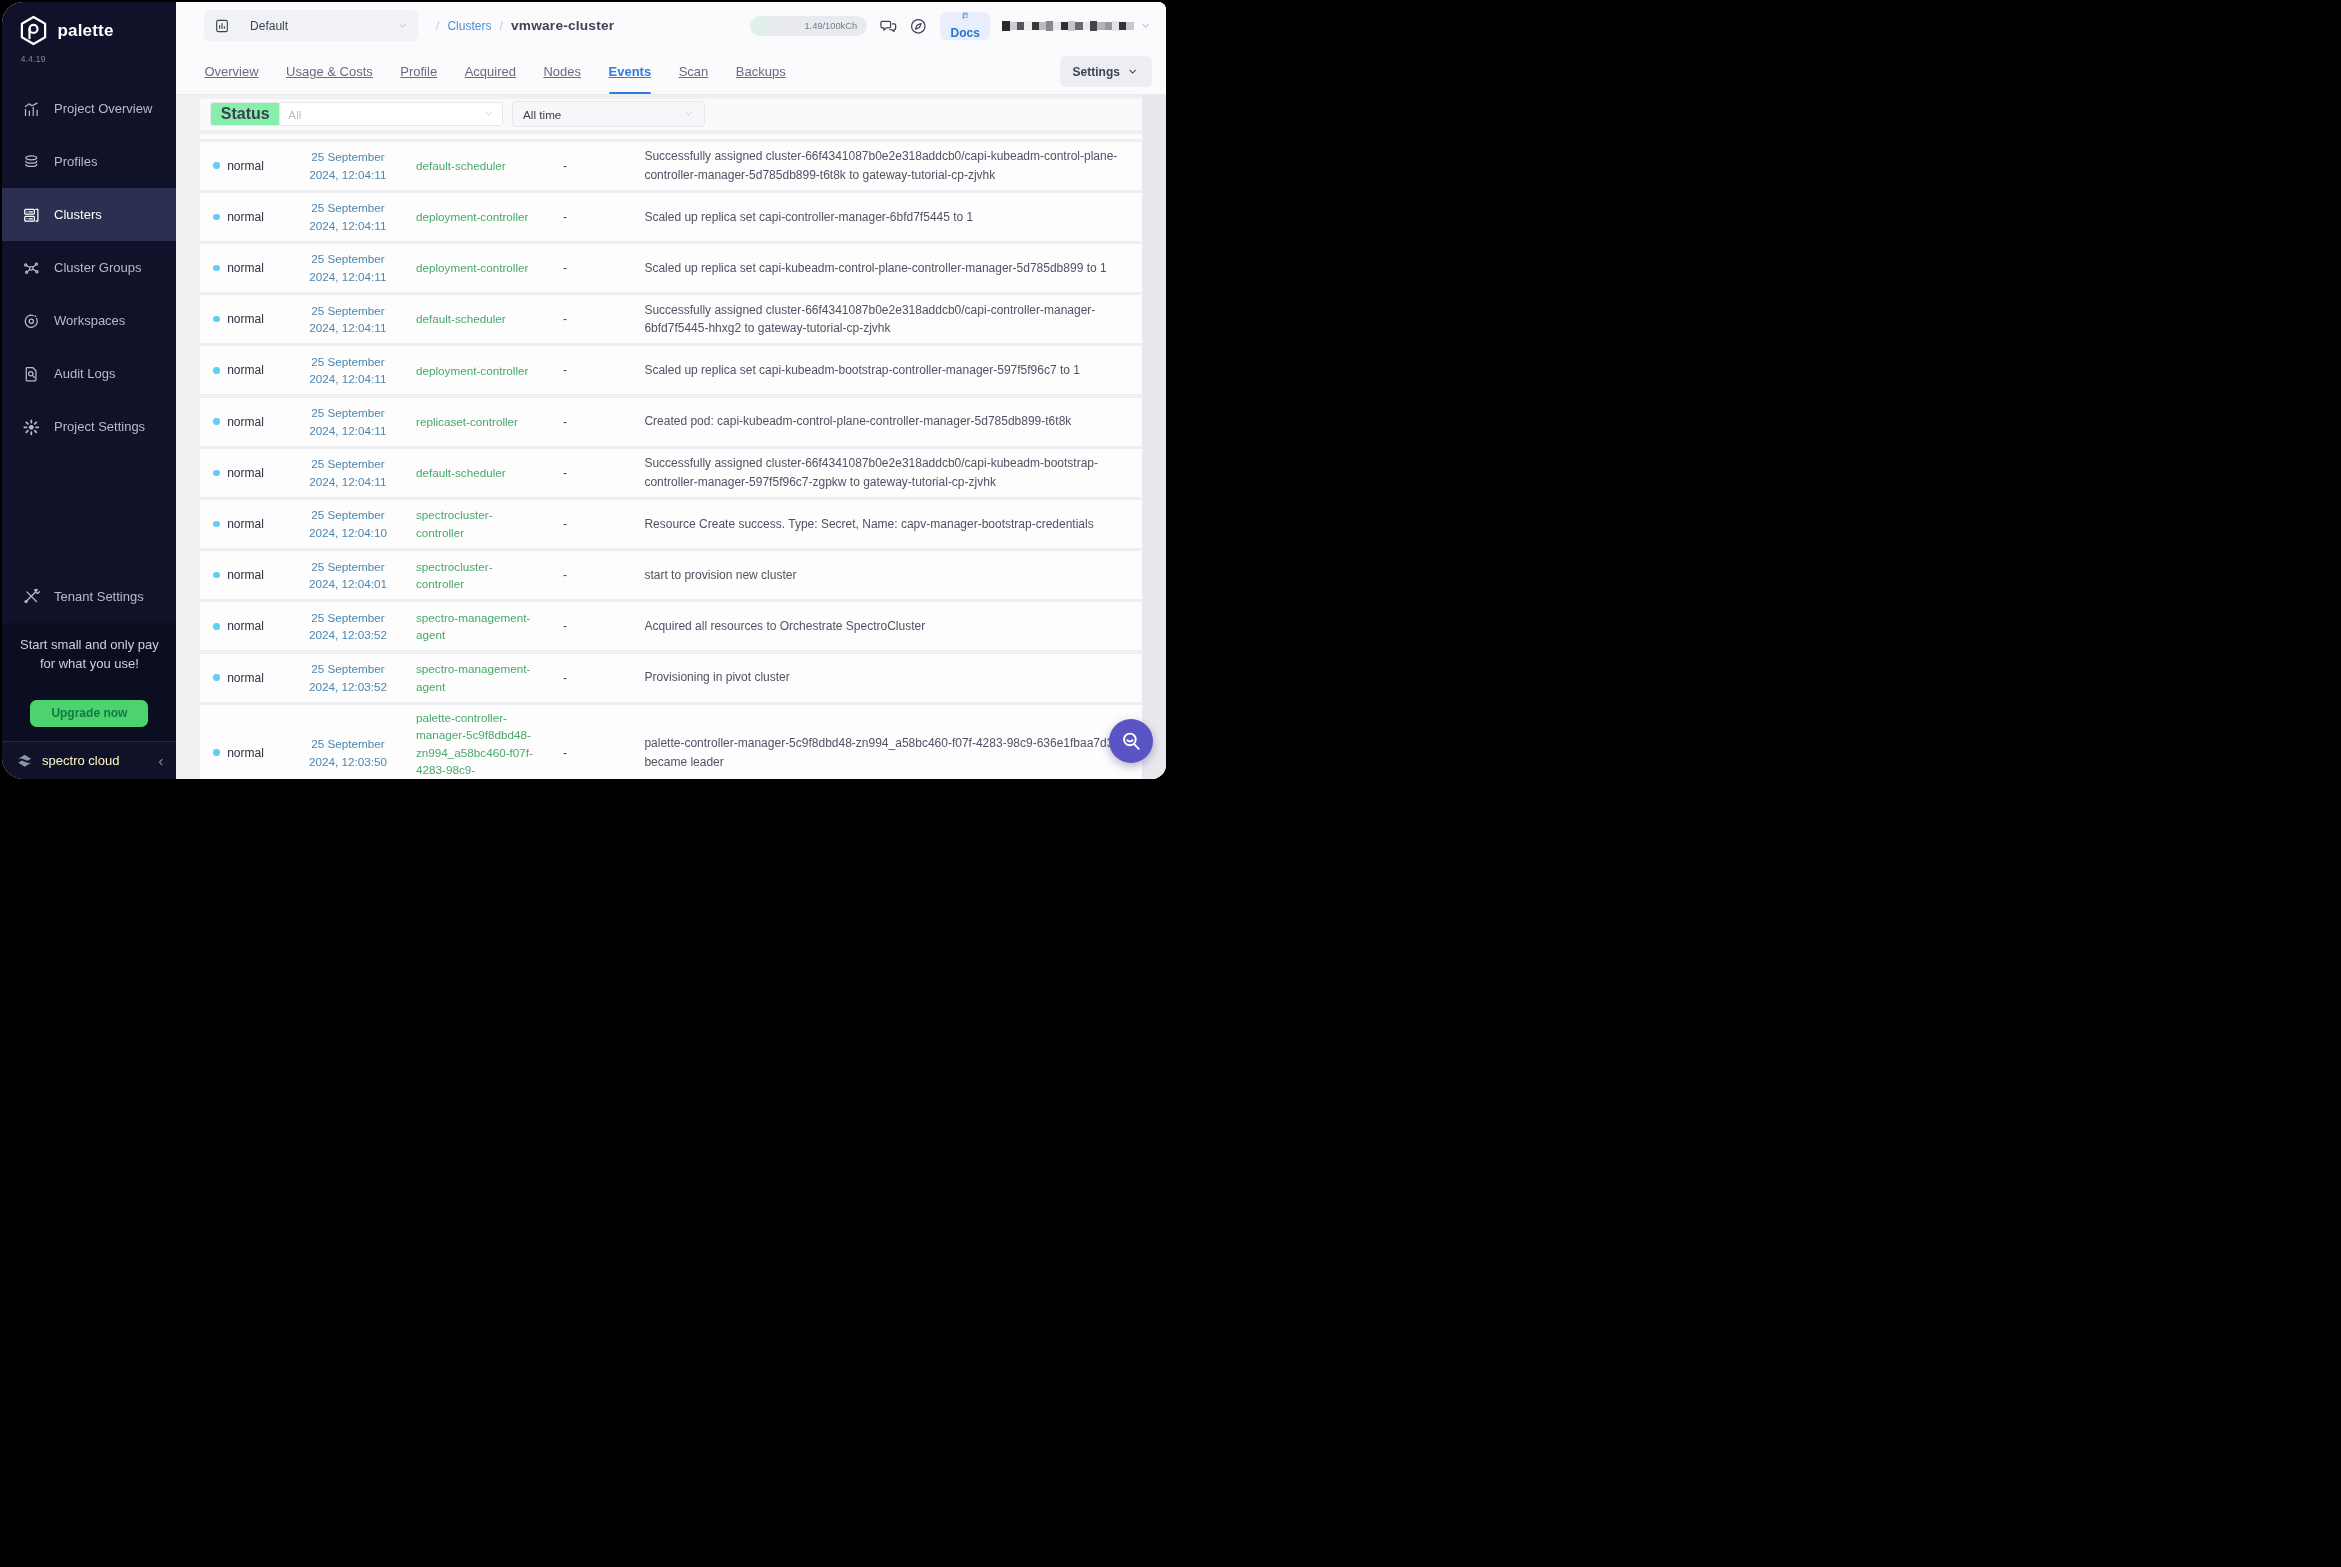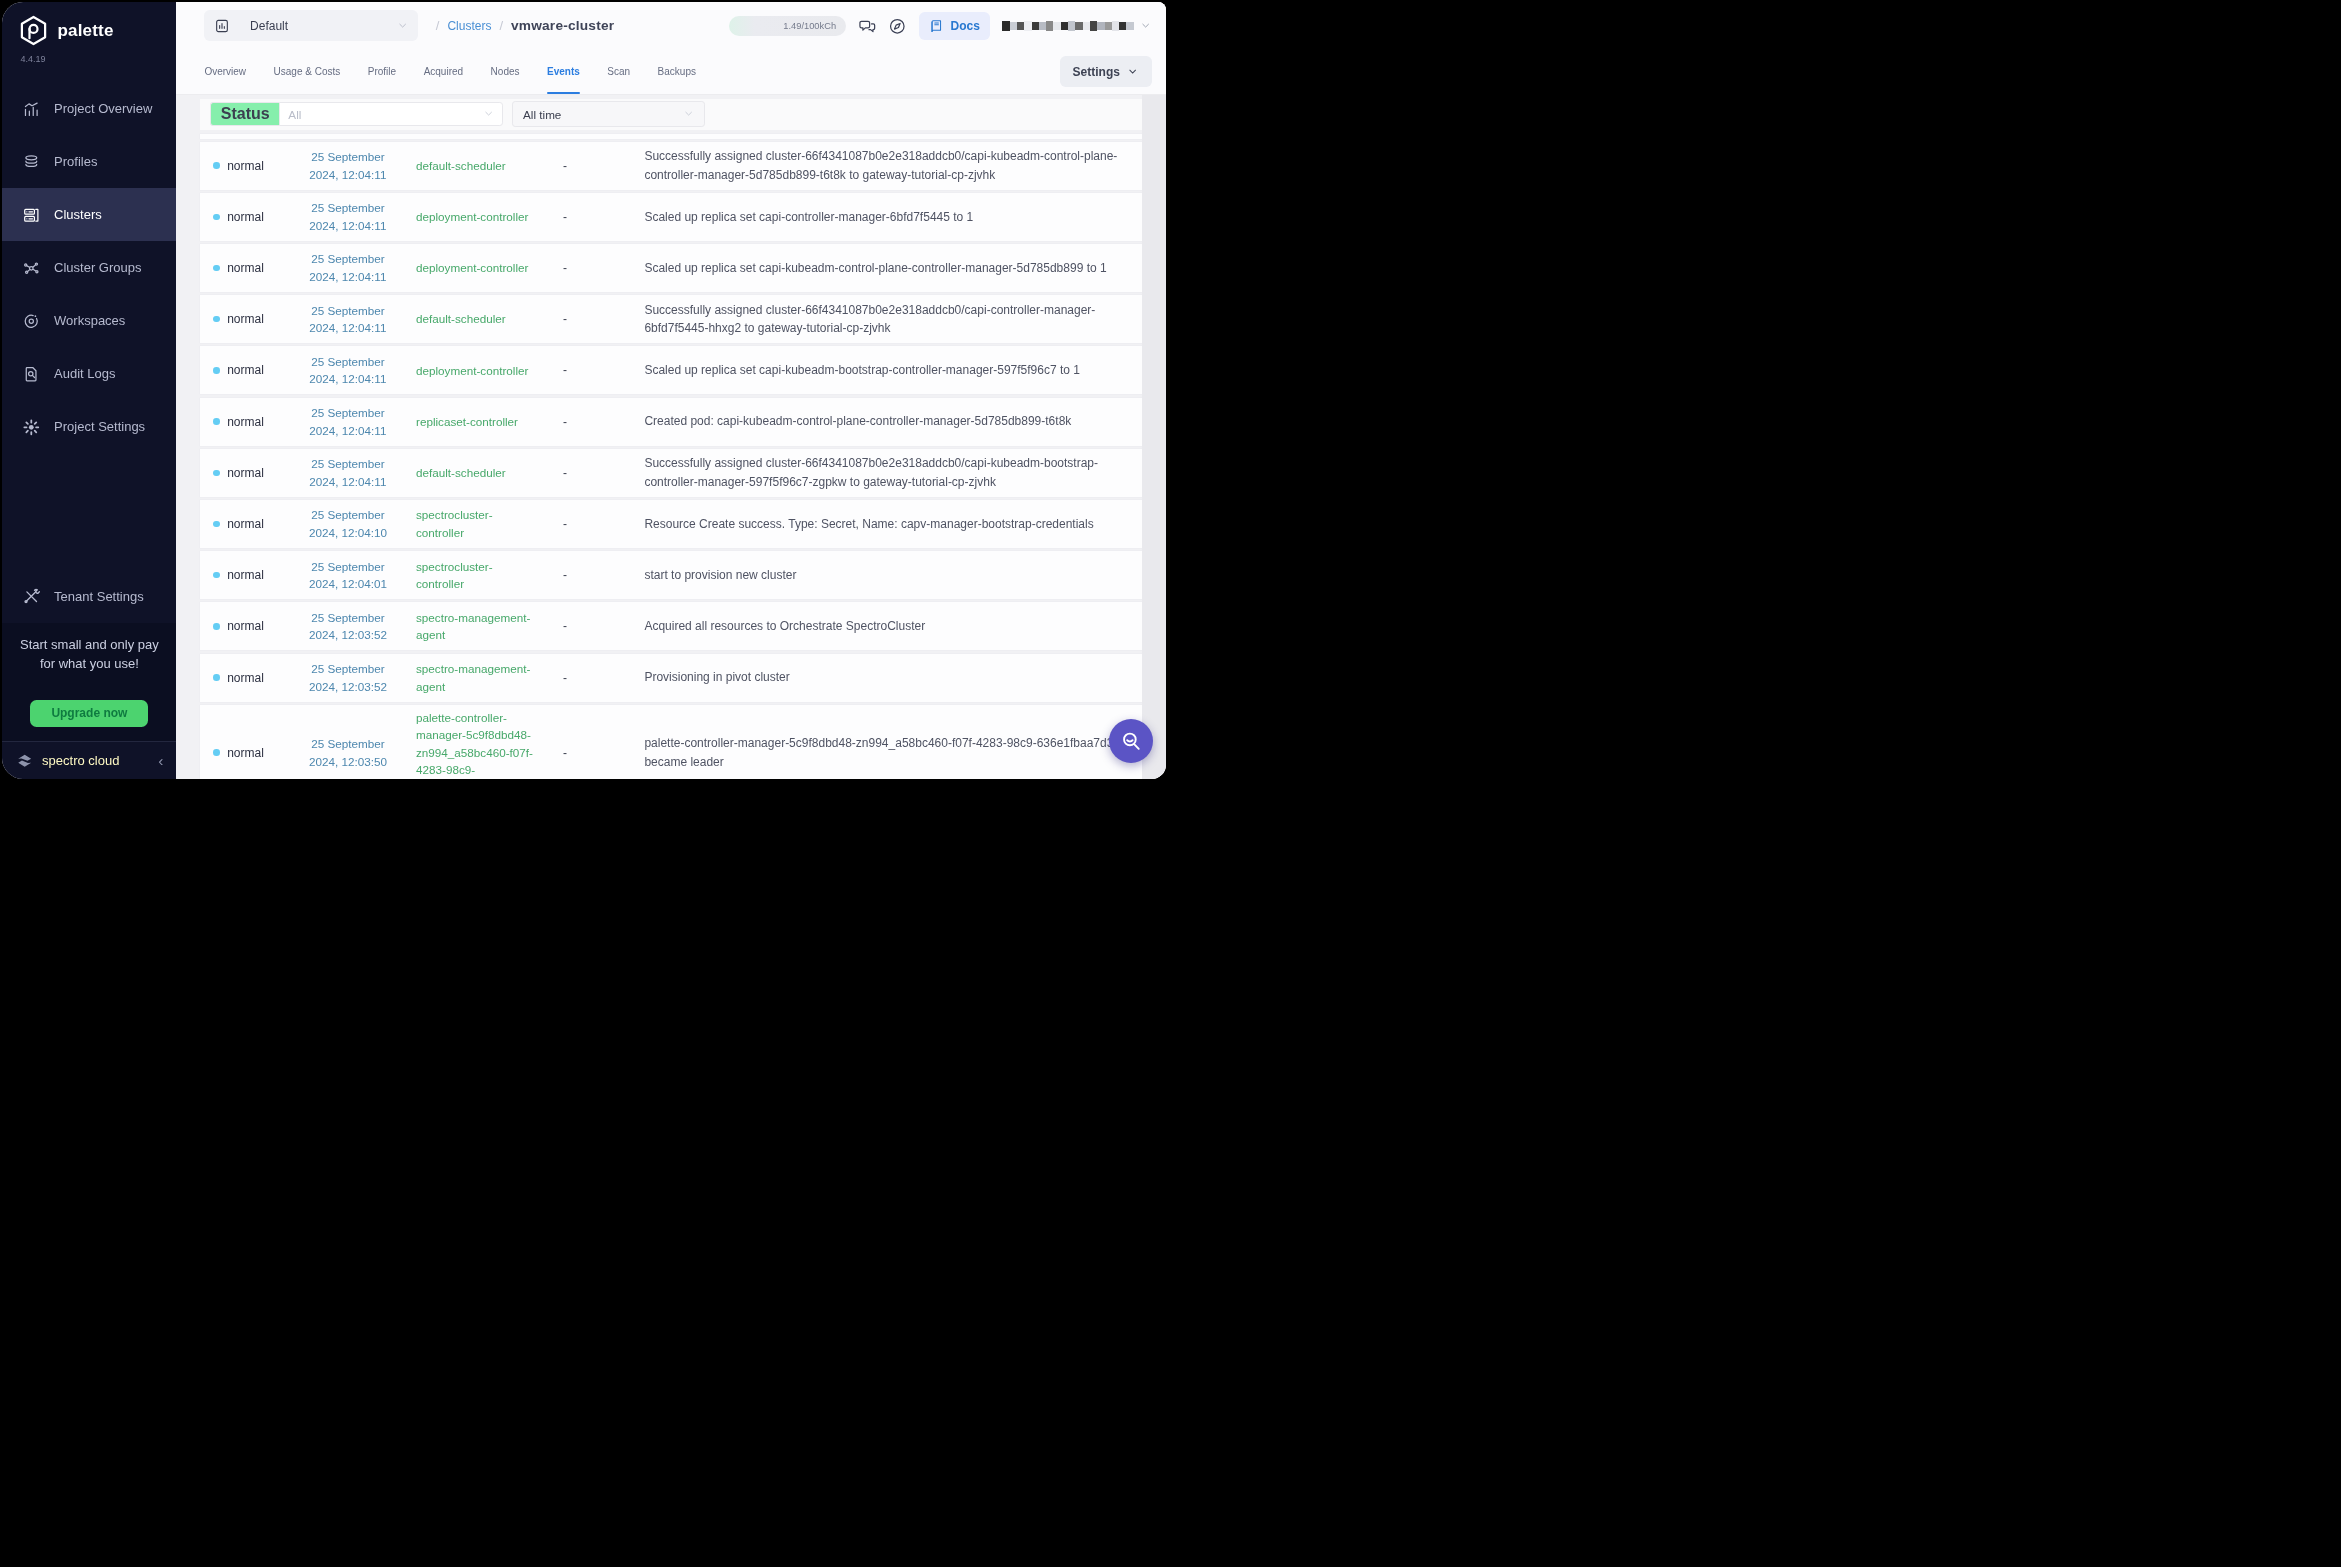--- a/index.html
+++ b/index.html
@@ -39,31 +39,31 @@
   .crumb-sep{color:#c6c9d4;font-size:13px;}
   .crumb-link{color:#4a8fd4;cursor:pointer;}
   .crumb-cur{color:#3f4458;font-size:13.7px;font-weight:700;letter-spacing:0.2px;}
   .top-right{margin-left:auto;display:flex;align-items:center;gap:12px;}
   .credits-pill{width:107px;height:20px;border-radius:10.5px;
                 background:linear-gradient(90deg,#def2e9 0,#eaebf0 22%,#e9eaee 100%);
                 display:flex;align-items:center;justify-content:flex-end;padding-right:9.7px;
                 font-size:9.3px;color:#757b8c;}
   .tb-icon{width:18.6px;height:18.6px;color:#3c4156;cursor:pointer;}
   .docs-btn{height:27.5px;display:flex;align-items:center;gap:6.5px;background:#e9edfc;border-radius:5.7px;
-            padding:0 10.5px;cursor:pointer;}
+            padding:0 10.5px;cursor:pointer;flex-direction:column;}
   .docs-btn svg{width:14.6px;height:14.6px;color:#2878d0;}
   .docs-label{font-size:12px;font-weight:600;color:#2878d0;}
   .user-menu{display:flex;align-items:center;gap:6.5px;cursor:pointer;}
   .mosaic{display:flex;align-items:center;}
   .mosaic i{display:block;width:7.3px;height:9px;}
 
   #tabbar{height:45px;background:#fbfbfd;display:flex;align-items:center;padding:0 14.6px 0 28px;
           flex:0 0 45px;border-bottom:0.8px solid #ececef;position:relative;}
   .tabs{display:flex;gap:27.5px;height:100%;}
-  .tab{display:flex;align-items:center;font-size:10px;color:#666d82;font-weight:500;cursor:pointer;position:relative;}
+  .tab{display:flex;align-items:center;font-size:13px;color:#666d82;font-weight:500;cursor:pointer;position:relative;text-decoration:underline;}
   .tab.active{color:#2b7de0;font-weight:700;}
   .tab.active::after{content:"";position:absolute;left:0;right:0;bottom:0;height:2.8px;border-radius:2.4px;background:#2b7de0;}
   .settings-btn{margin-left:auto;height:31px;background:#eceef3;border:none;border-radius:5.7px;display:flex;
                 align-items:center;gap:7.3px;padding:0 13px;font-size:12px;font-weight:600;color:#3e4354;
                 cursor:pointer;font-family:inherit;}
   .settings-btn .chev{color:#3e4354;}
 
   #content{flex:1;position:relative;overflow:hidden;padding:3.2px 0 0 24px;}
   .right-strip{position:absolute;top:0;right:0;bottom:0;width:24px;background:#e9e9ed;}
   .inner{width:944px;}

